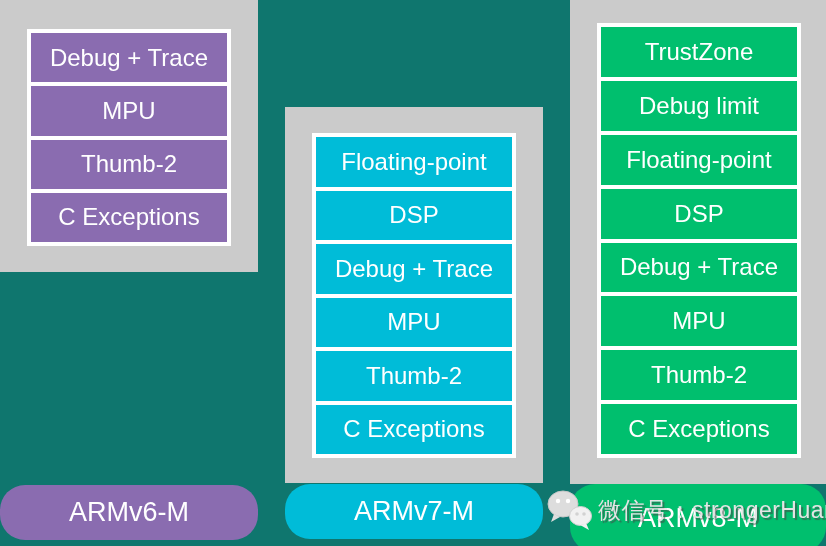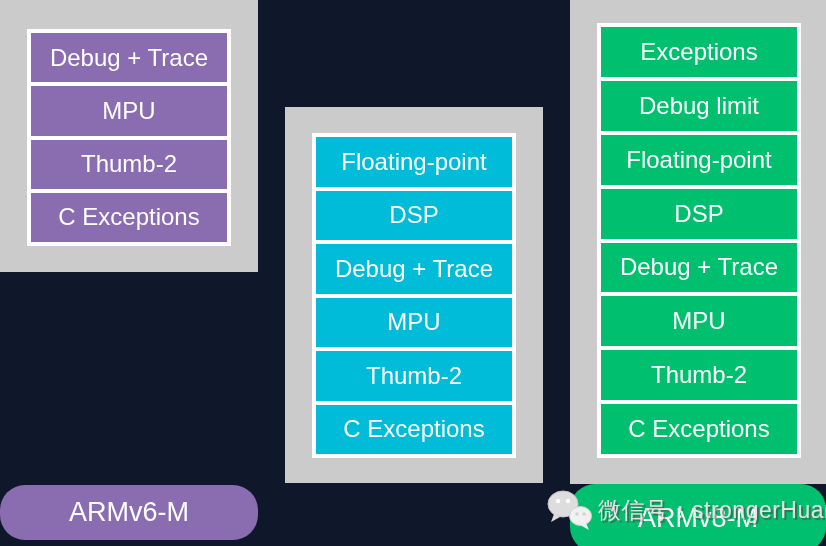--- a/index.html
+++ b/index.html
@@ -1,19 +1,19 @@
 <!DOCTYPE html>
 <html><head>
 <meta charset="utf-8">
 <style>
   html,body{margin:0;padding:0;background:#ffffff;}
   .canvas{
     position:relative;
     width:826px;height:546px;
-    background:#0f172a;
+    background:#0f766e;
     overflow:hidden;
     font-family:"Liberation Sans", sans-serif;
   }
   .panel{position:absolute;background:#cbcbcb;}
   .panel-v6{left:0;top:212;width:258px;height:272px;}
   .panel-v7{left:285px;top:107px;width:258px;height:376px;}
   .panel-v8{left:570px;top:0;width:256px;height:484px;}
 
   .stack{
     position:absolute;
@@ -107,25 +107,28 @@
           <span>MPU</span>
         </div>
       <div class="box cyan">
           <span>Thumb-2</span>
         </div>
       <div class="box cyan">
           <span>C Exceptions</span>
         </div>
     </div>
   </div>
+  <div class="footer footer-v7 cyan">
+    <span>ARMv7-M</span>
+  </div>
 
   <div class="panel panel-v8">
     <div class="stack stack-v8">
       <div class="box green">
-          <span>Exceptions</span>
+          <span>TrustZone</span>
         </div>
       <div class="box green">
           <span>Debug limit</span>
         </div>
       <div class="box green">
           <span>Floating-point</span>
         </div>
       <div class="box green">
           <span>DSP</span>
         </div>

